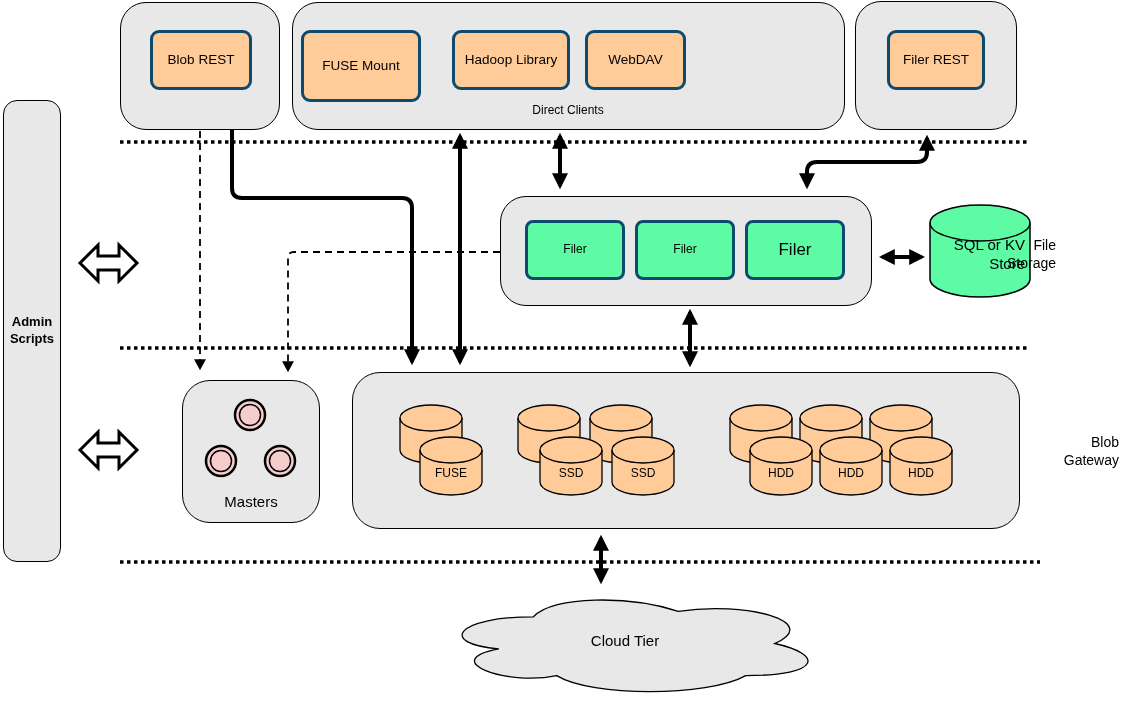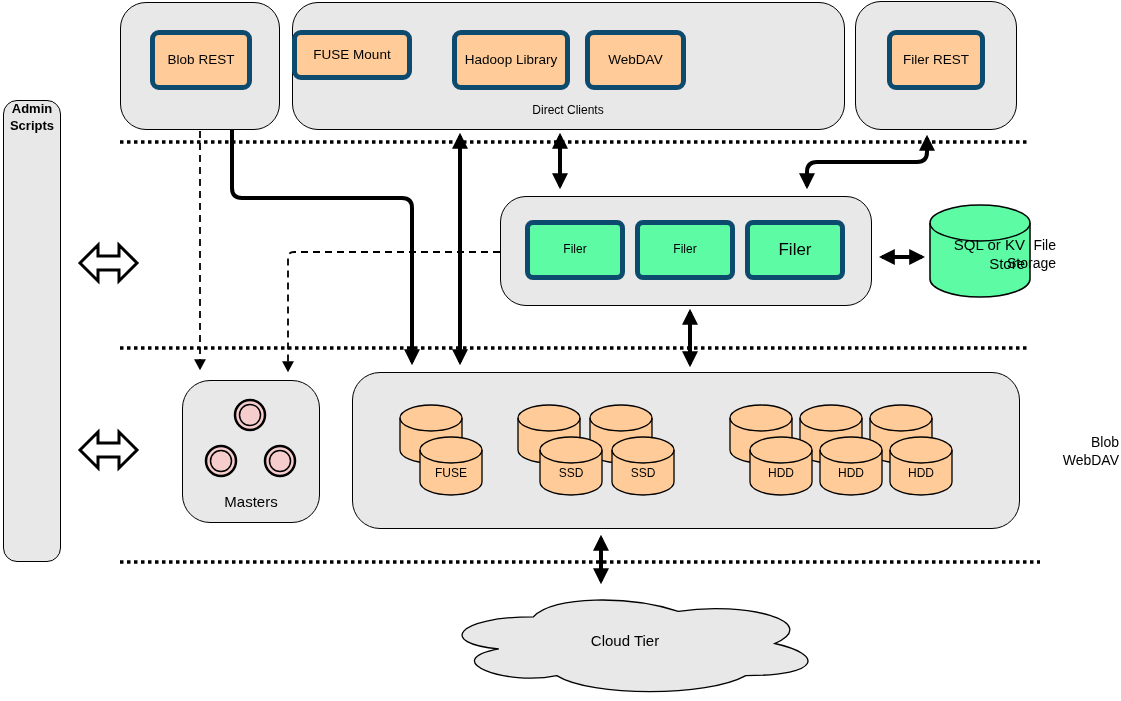--- a/index.html
+++ b/index.html
@@ -2,35 +2,35 @@
 <html style="--container-fill: #E8E8E8; --client-fill: #FFCC99; --filer-fill: #5DFBA4; --master-fill: #F6CDCD; --line: #000000;"><head>
 <meta charset="utf-8">
 <style>
   *{box-sizing:border-box}
   html,body{margin:0;padding:0;background:#fff}
   body{font-family:"Liberation Sans",sans-serif;color:#000;-webkit-font-smoothing:antialiased}
   .canvas{position:relative;width:1121px;height:701px;background:#fff;overflow:hidden}
 
   .container{position:absolute;background:var(--container-fill,#E8E8E8);border:1.3px solid #000;border-radius:26px;z-index:5}
   .box{position:absolute;display:flex;align-items:center;justify-content:center;
-       border:5px solid #0c4a6e;border-radius:9px;font-size:13.5px;text-align:left;z-index:30;line-height:1.15}
+       border:3px solid #0c4a6e;border-radius:9px;font-size:13.5px;text-align:left;z-index:30;line-height:1.15}
   .client{background:var(--client-fill,#FFCC99)}
   .filer{background:var(--filer-fill,#5DFBA4);border-radius:8px;font-size:12px}
   .filer.big{font-size:17px}
 
   .lbl{position:absolute;transform:translate(-50%,-50%);text-align:right;white-space:nowrap;z-index:30;line-height:1.28}
   .lbl.wrap{white-space:normal}
   .bold{font-weight:normal}
   .f12{font-size:12px}
   .f14{font-size:14px}
   .f15{font-size:15px}
 
   .admin-panel{position:absolute;left:3px;top:100px;width:58px;height:462px;
     background:var(--container-fill,#E8E8E8);border:1.3px solid #000;border-radius:14px;
-    display:flex;justify-content:center;z-index:5}
+    display:flex;align-items:center;justify-content:center;z-index:5}
   .admin-panel span{display:block;width:52px;text-align:center;font-weight:bold;font-size:13px;line-height:1.3}
 
   svg.overlay{position:absolute;left:0;top:0;z-index:20;pointer-events:none}
   .stroke{stroke:#000;fill:none}
   .cyl{fill:var(--client-fill,#FFCC99);stroke:#000;stroke-width:1.3}
   .cyl-rim{fill:none;stroke:#000;stroke-width:1.3}
   .cyl-green{fill:var(--filer-fill,#5DFBA4);stroke:#000;stroke-width:1.5}
   .master-outer{fill:var(--master-fill,#F6CDCD);stroke:#000;stroke-width:2.5}
   .master-inner{fill:var(--master-fill,#F6CDCD);stroke:#000;stroke-width:1.5}
   .cloud{fill:var(--container-fill,#E8E8E8);stroke:#000;stroke-width:1.3}
@@ -146,36 +146,36 @@
       <path class="cyl" d="M890,450 a31,13 0 0 1 62,0 v32 a31,13 0 0 1 -62,0 z"></path>
       <path class="cyl-rim" d="M890,450 a31,13 0 0 0 62,0"></path>
     </g>
 
     <path class="cloud" d="M533.5,616.8 C456.3,616.8 437,643.5 498.8,648.9 C437,660.6 506.5,686.3 556.7,675.6
          C591.4,697 707.2,697 745.8,675.6 C823,675.6 823,654.2 774.8,643.5
          C823,622.1 745.8,600.7 678.3,611.4 C630,595.4 552.8,595.4 533.5,616.8 Z"></path>
   </svg>
 
   <div class="box client" style="left:150px;top:30px;width:102px;height:60px">Blob REST</div>
-  <div class="box client" style="left:292px;top:30px;width:120px;height:50px">FUSE Mount</div>
+  <div class="box client" style="left:301px;top:30px;width:120px;height:72px">FUSE Mount</div>
   <div class="box client" style="left:452px;top:30px;width:118px;height:60px">Hadoop Library</div>
   <div class="box client" style="left:585px;top:30px;width:101px;height:60px">WebDAV</div>
   <div class="box client" style="left:887px;top:30px;width:98px;height:60px">Filer REST</div>
   <div class="lbl f12" style="left:568px;top:111px">Direct Clients</div>
 
   <div class="box filer" style="left:525px;top:220px;width:100px;height:60px">Filer</div>
   <div class="box filer" style="left:635px;top:220px;width:100px;height:60px">Filer</div>
   <div class="box filer big" style="left:745px;top:220px;width:100px;height:60px">Filer</div>
 
   <div class="lbl wrap bold f15" style="left:980px;top:254px;width:90px">SQL or KV Store</div>
   <div class="lbl bold f15" style="left:251px;top:502px">Masters</div>
   <div class="lbl f12" style="left:451px;top:474px">FUSE</div>
   <div class="lbl f12" style="left:571px;top:474px">SSD</div>
   <div class="lbl f12" style="left:643px;top:474px">SSD</div>
   <div class="lbl f12" style="left:781px;top:474px">HDD</div>
   <div class="lbl f12" style="left:851px;top:474px">HDD</div>
   <div class="lbl f12" style="left:921px;top:474px">HDD</div>
   <div class="lbl bold f15" style="left:625px;top:641px">Cloud Tier</div>
 
   <div class="lbl wrap f14" style="left:1022px;top:255px;width:68px">File Storage</div>
-  <div class="lbl wrap f14" style="left:1085px;top:452px;width:68px">Blob WebDAV</div>
+  <div class="lbl wrap f14" style="left:1085px;top:452px;width:68px">Blob Gateway</div>
 
 </div>
 
 </body></html>

